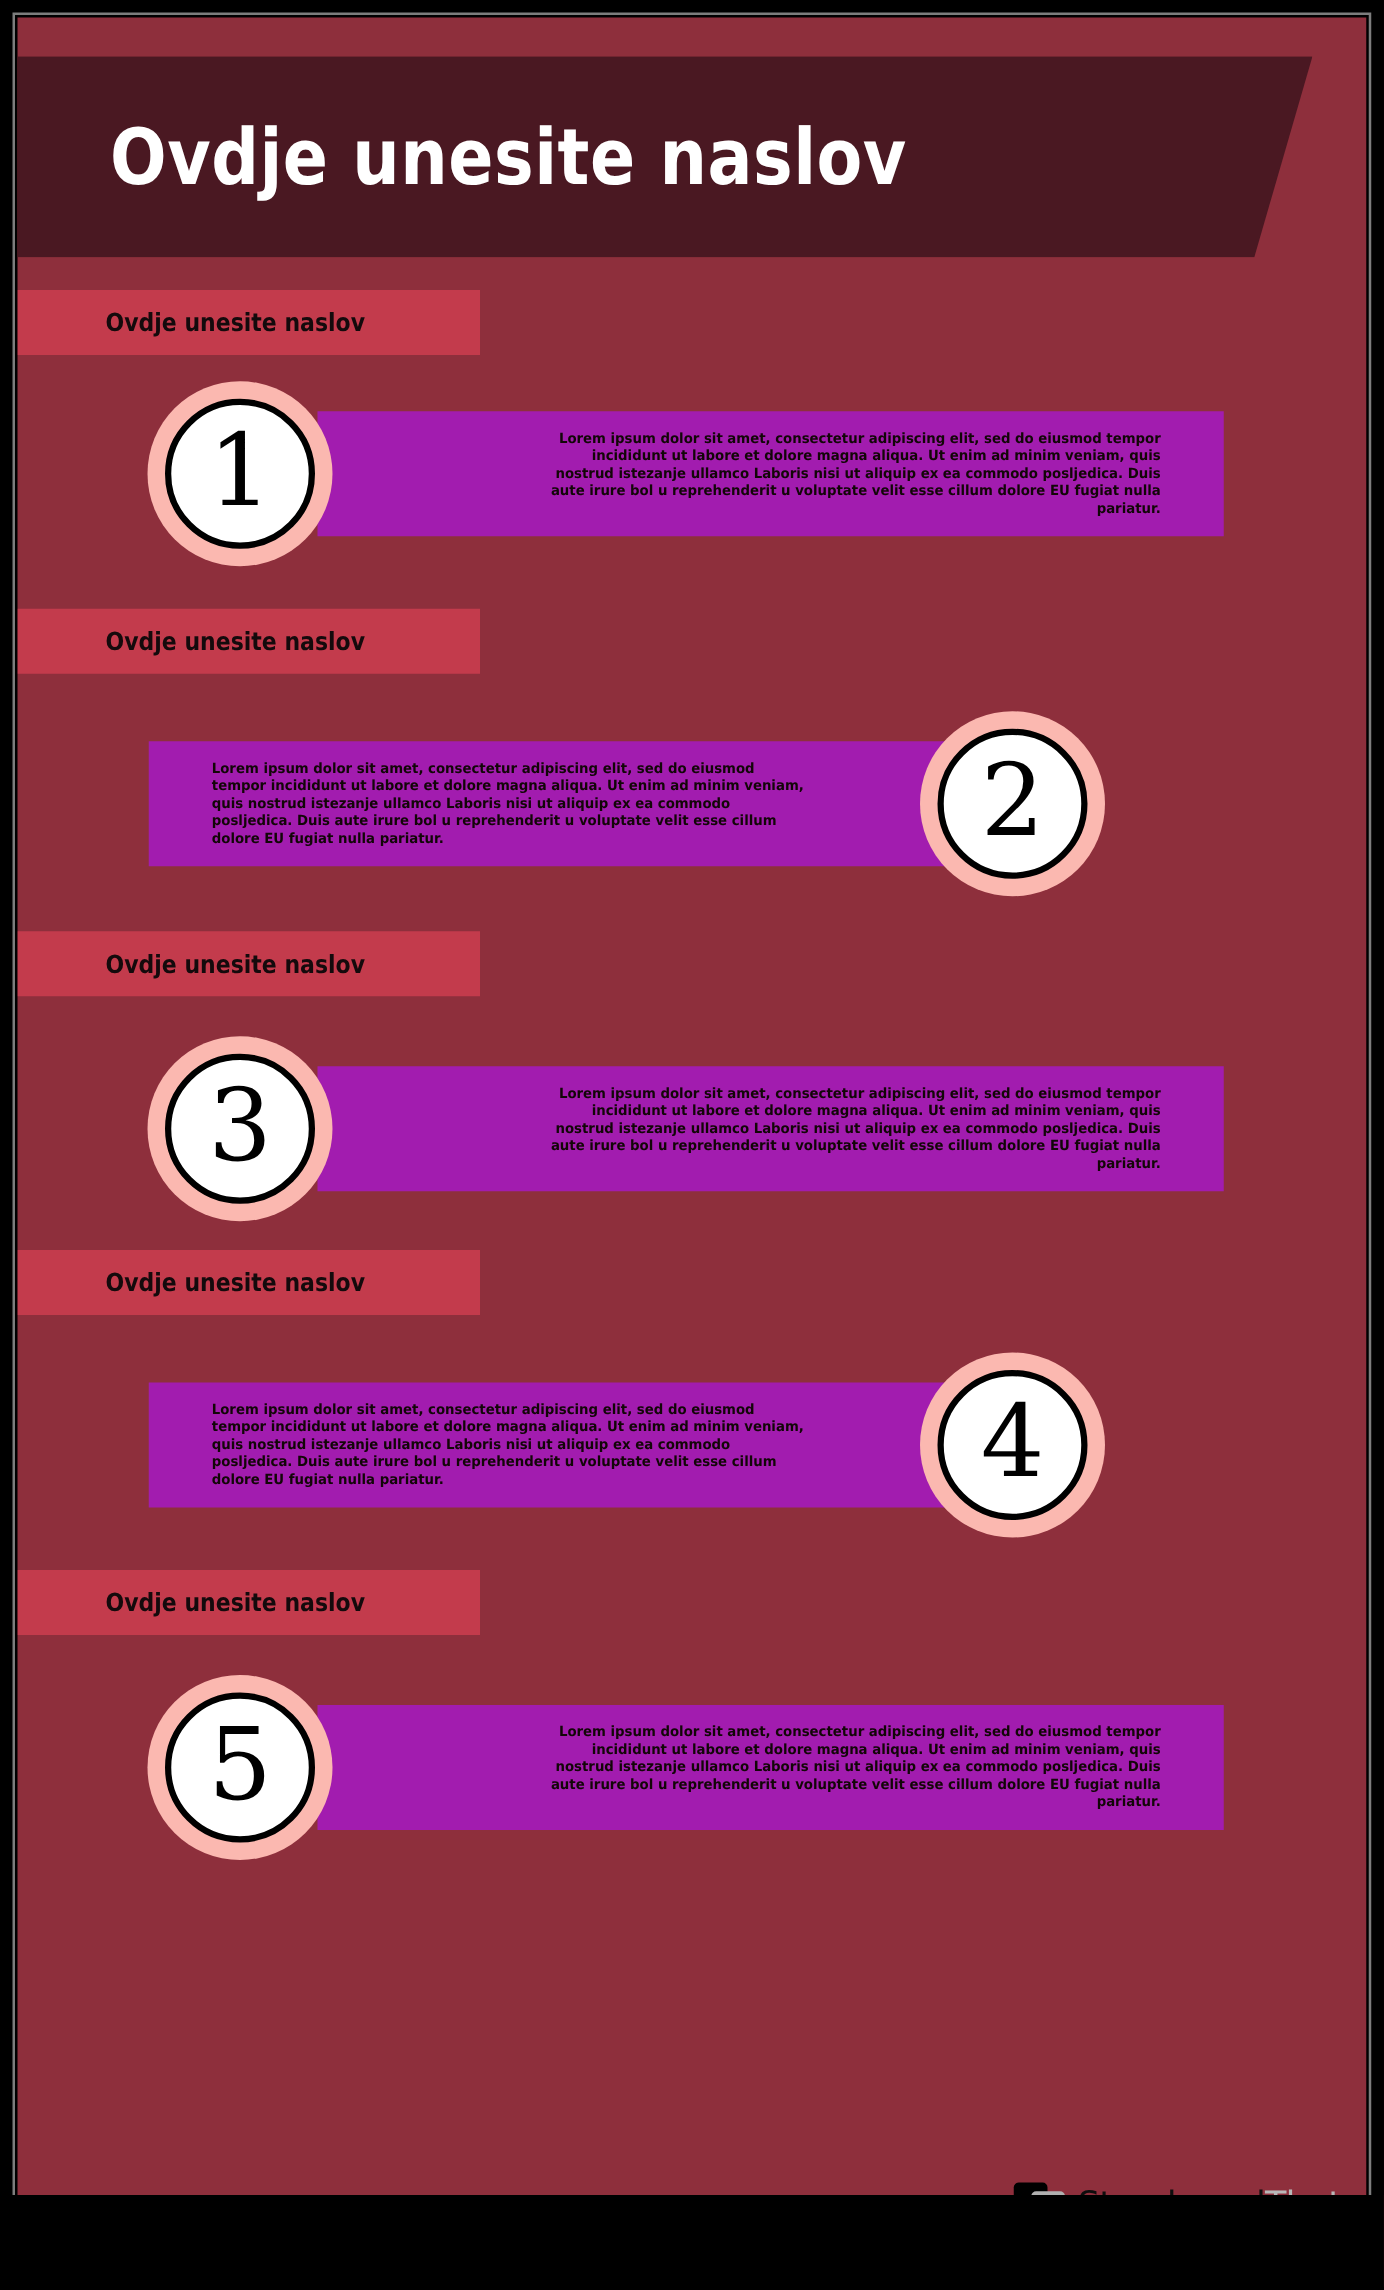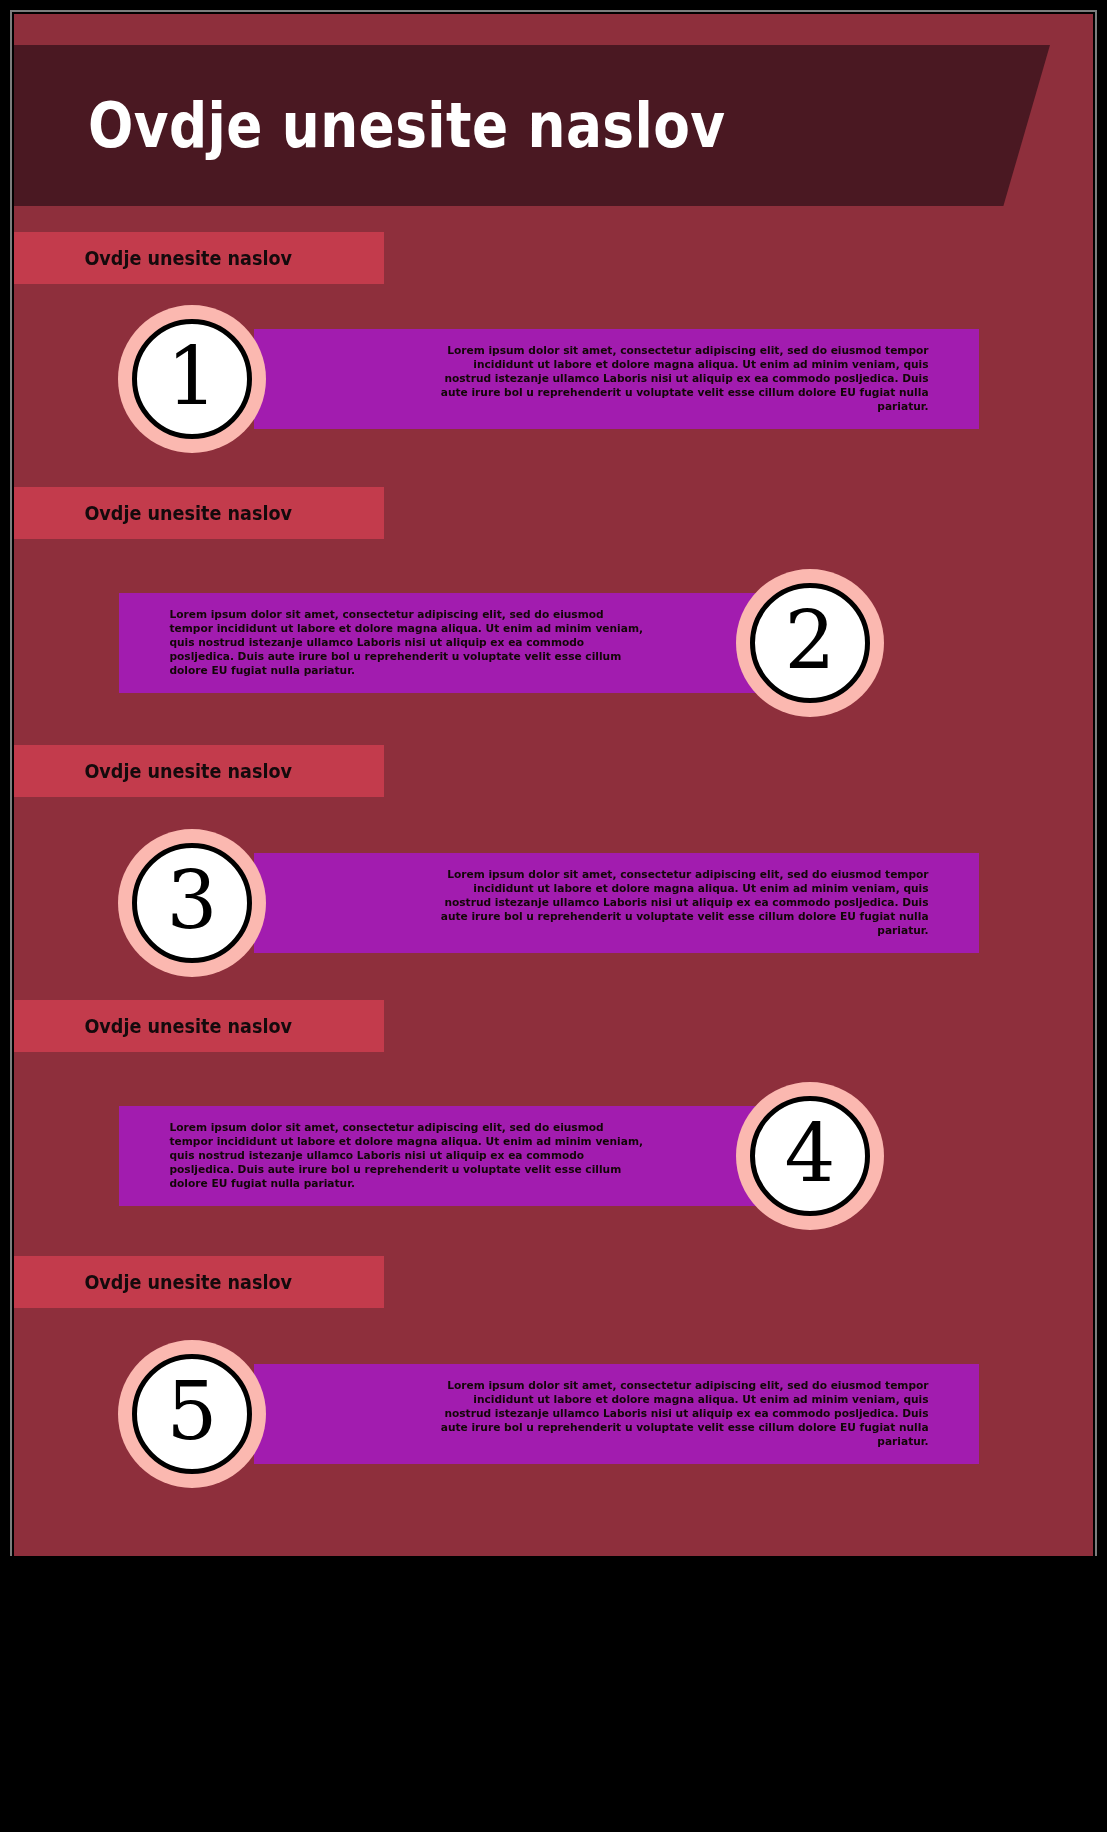--- a/index.html
+++ b/index.html
@@ -8,21 +8,21 @@
   html, body {
     width: 1107px;
     height: 1832px;
     background: #000000;
     font-family: "Liberation Sans", sans-serif;
   }
 
   #poster {
     position: relative;
     width: 1107px;
-    height: 1556px;
+    height: 1756px;
     background: #000000;
     overflow: hidden;
   }
 
   
   .frame-line {
     position: absolute;
     left: 10px; top: 10px;
     width: 1087px; height: 1812px;
     border: 2px solid #7d7d7d;

